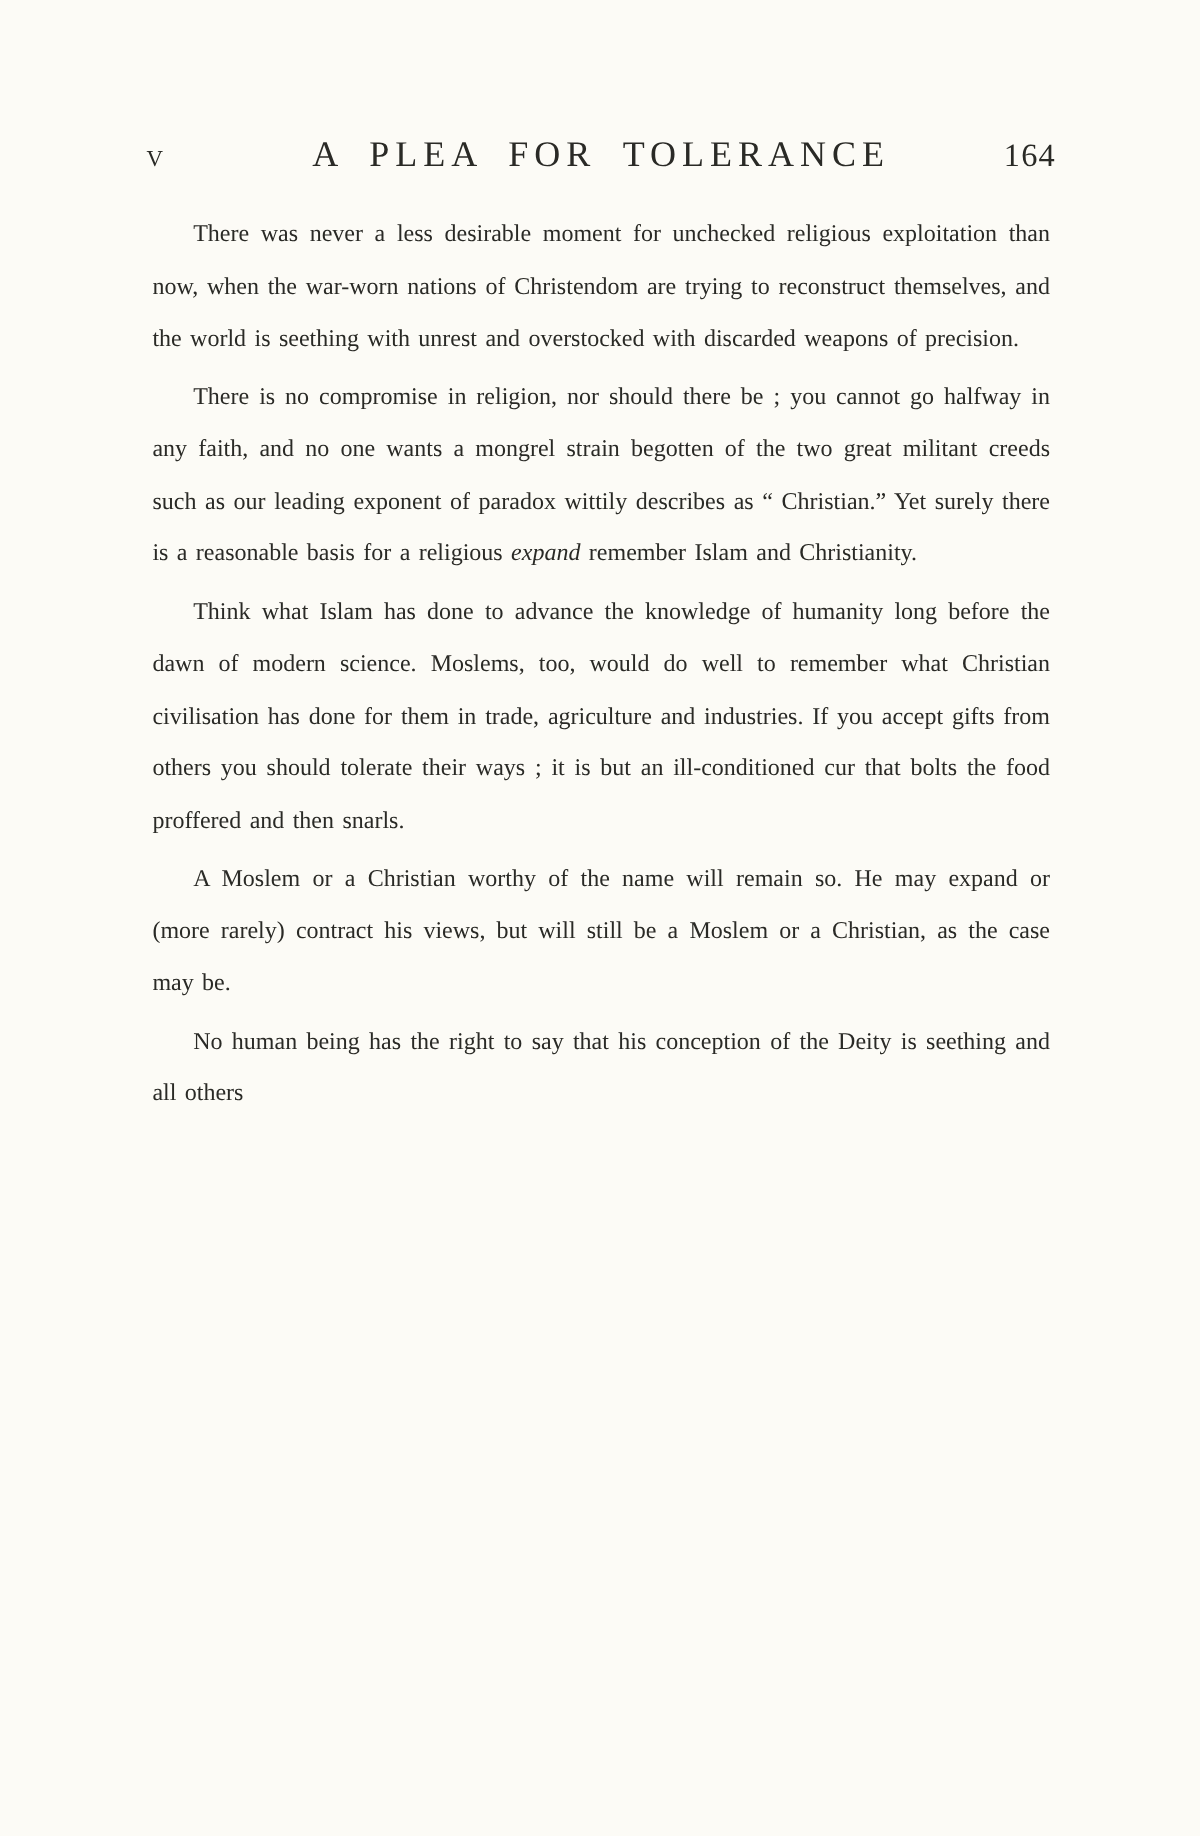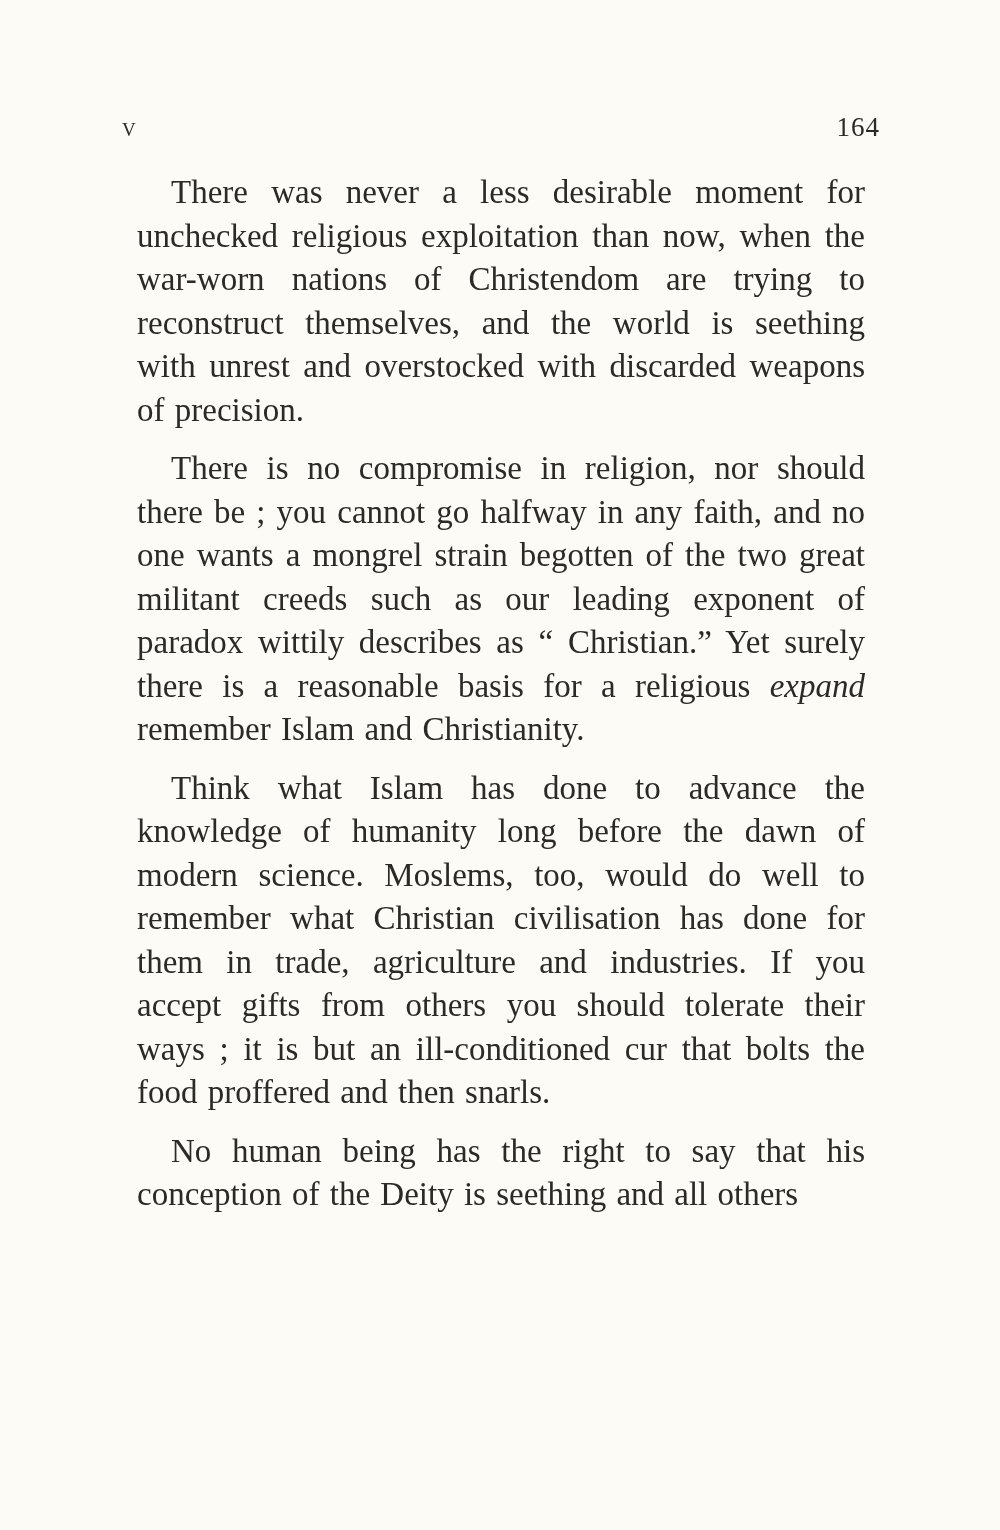--- a/index.html
+++ b/index.html
@@ -48,42 +48,44 @@
     word-spacing: 10px;
     white-space: nowrap;
   }
   .header .folio {
     width: 80px;
     text-align: right;
     font-size: 27px;
     letter-spacing: 1px;
   }
   .body-text p {
-    margin: 15px;
+    margin: 5px;
     padding: 0;
-    font-size: 33px;
+    font-size: 20px;
     line-height: 43.5px;
     text-align: justify;
     text-indent: 34px;
     word-spacing: 2px;
     font-family: Liberation Serif, serif;
   }
   .body-text p em {
     font-style: italic;
   }
 </style>
 </head>
 <body>
 
 <div class="page">
   <div class="content">
     <div class="header">
       <span class="numeral">v</span>
+      <span class="running-title">A PLEA FOR TOLERANCE</span>
       <span class="folio">164</span>
     </div>
     <div class="body-text" id="paragraphs">
         <p><span>There was never a less desirable moment for unchecked religious exploitation than now, when the war-worn nations of Christendom are trying to reconstruct themselves, and the world is seething with unrest and overstocked with discarded weapons of precision.</span></p>
         <p><span>There is no compromise in religion, nor should there be ; you cannot go halfway in any faith, and no one wants a mongrel strain begotten of the two great militant creeds such as our leading exponent of paradox wittily describes as “ Christian.”  Yet surely there is a reasonable basis for a religious </span><em>expand</em><span> remember Islam and Christianity.</span></p>
         <p><span>Think what Islam has done to advance the knowledge of humanity long before the dawn of modern science.  Moslems, too, would do well to remember what Christian civilisation has done for them in trade, agriculture and industries.  If you accept gifts from others you should tolerate their ways ; it is but an ill-conditioned cur that bolts the food proffered and then snarls.</span></p>
+        <p><span>A Moslem or a Christian worthy of the name will remain so.  He may expand or (more rarely) contract his views, but will still be a Moslem or a Christian, as the case may be.</span></p>
         <p><span>No human being has the right to say that his conception of the Deity is seething and all others</span></p>
       </div>
   </div>
 </div>
 
 </body></html>

